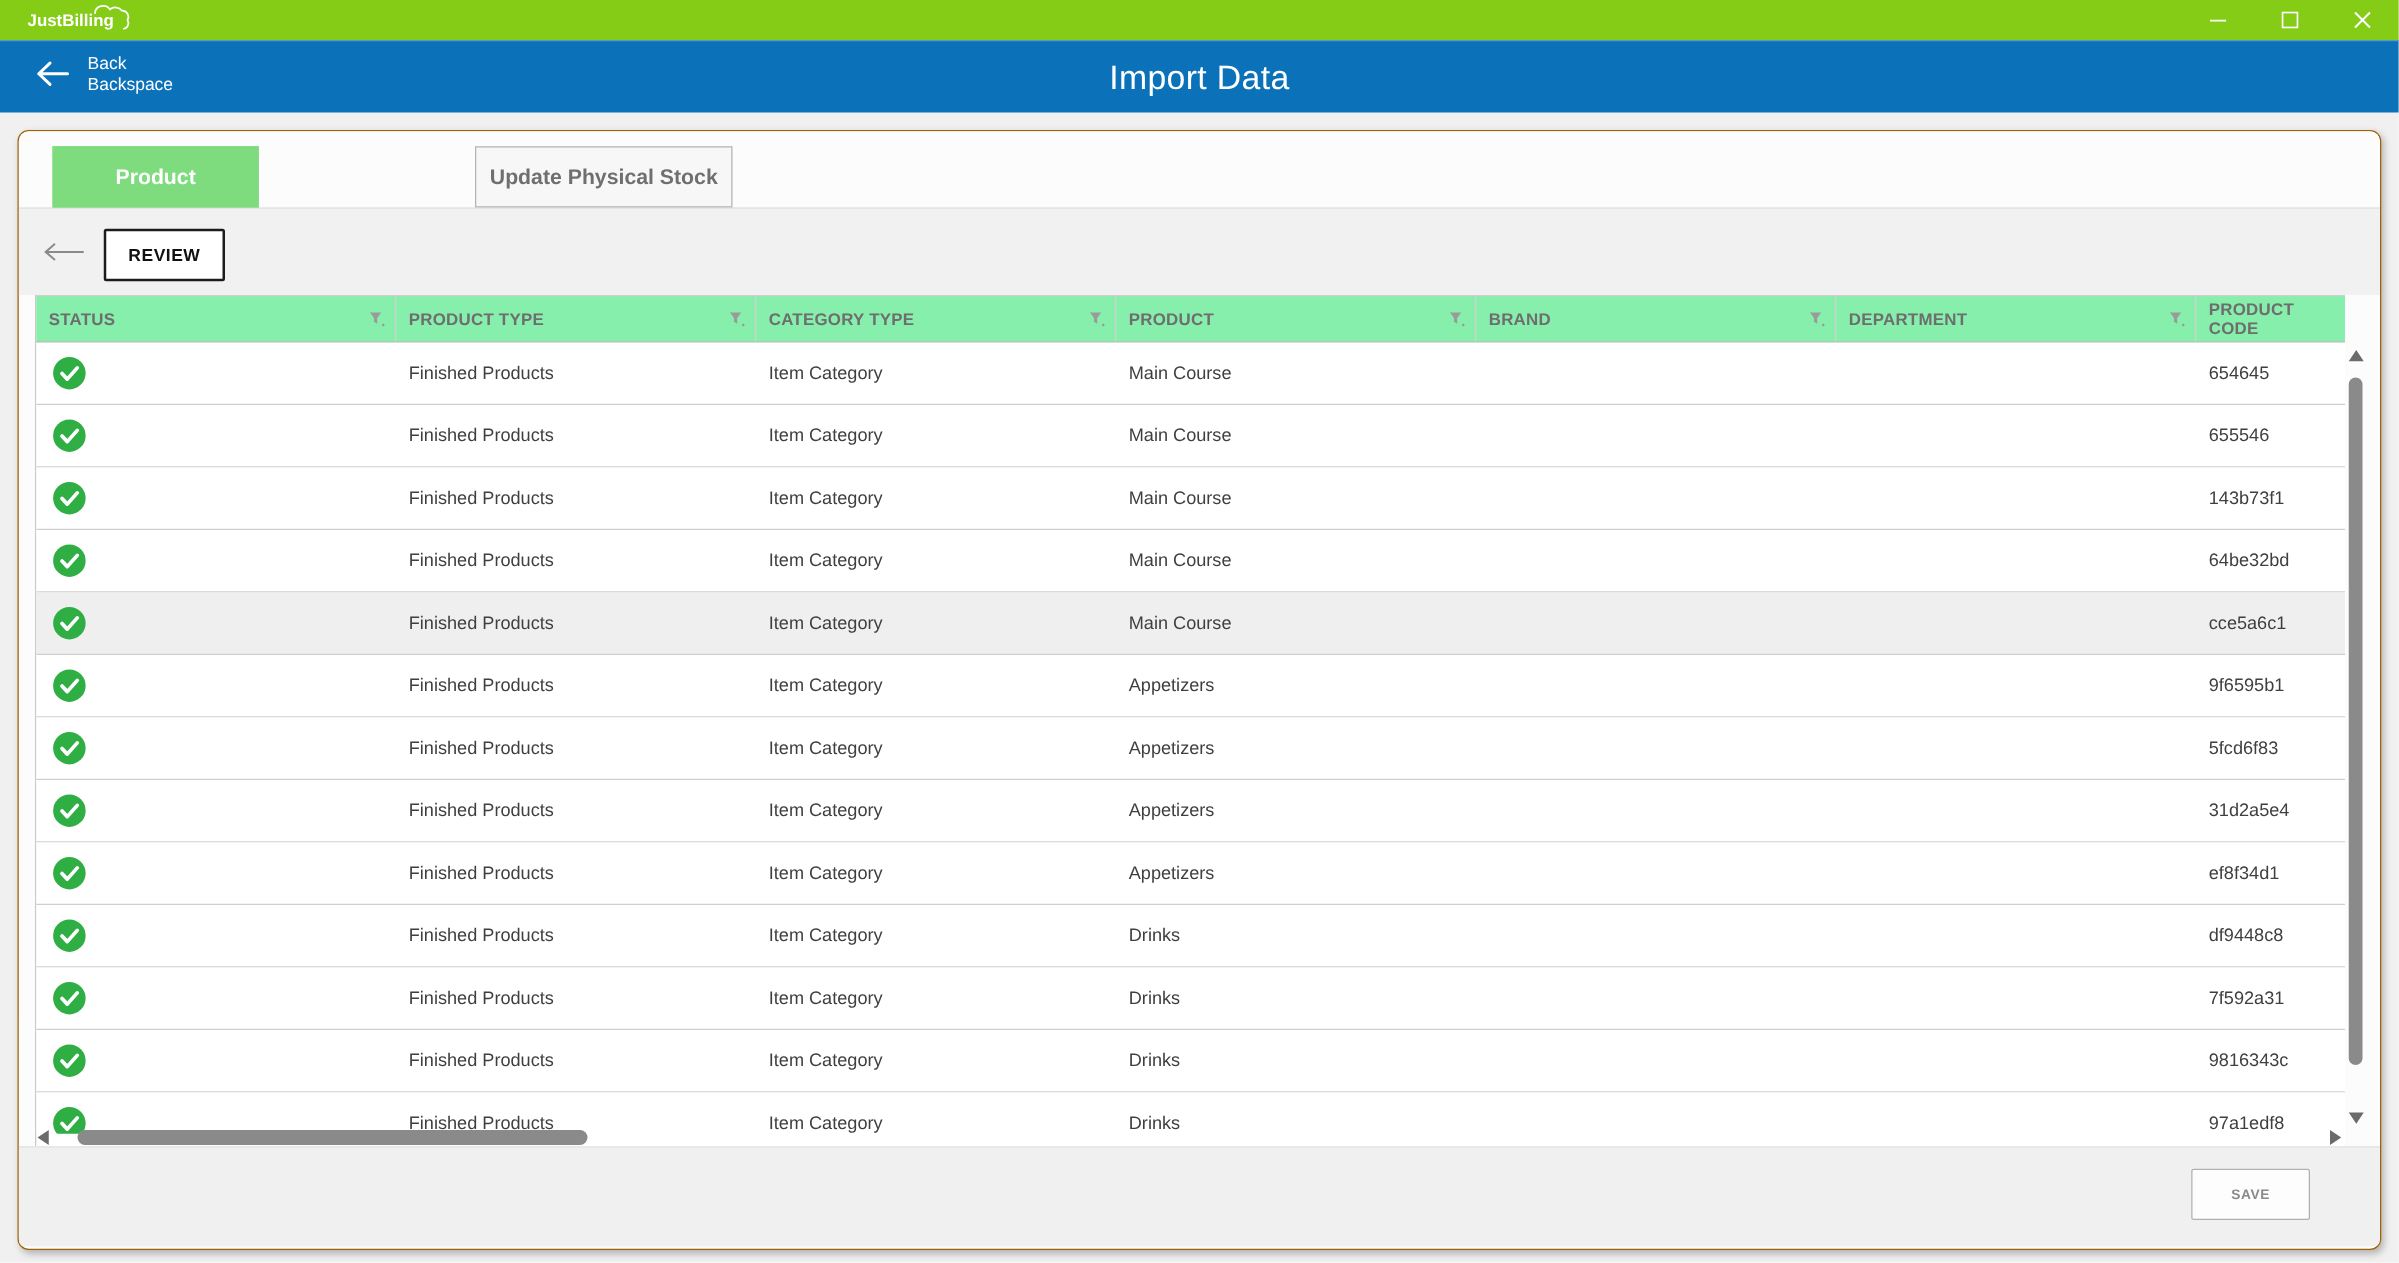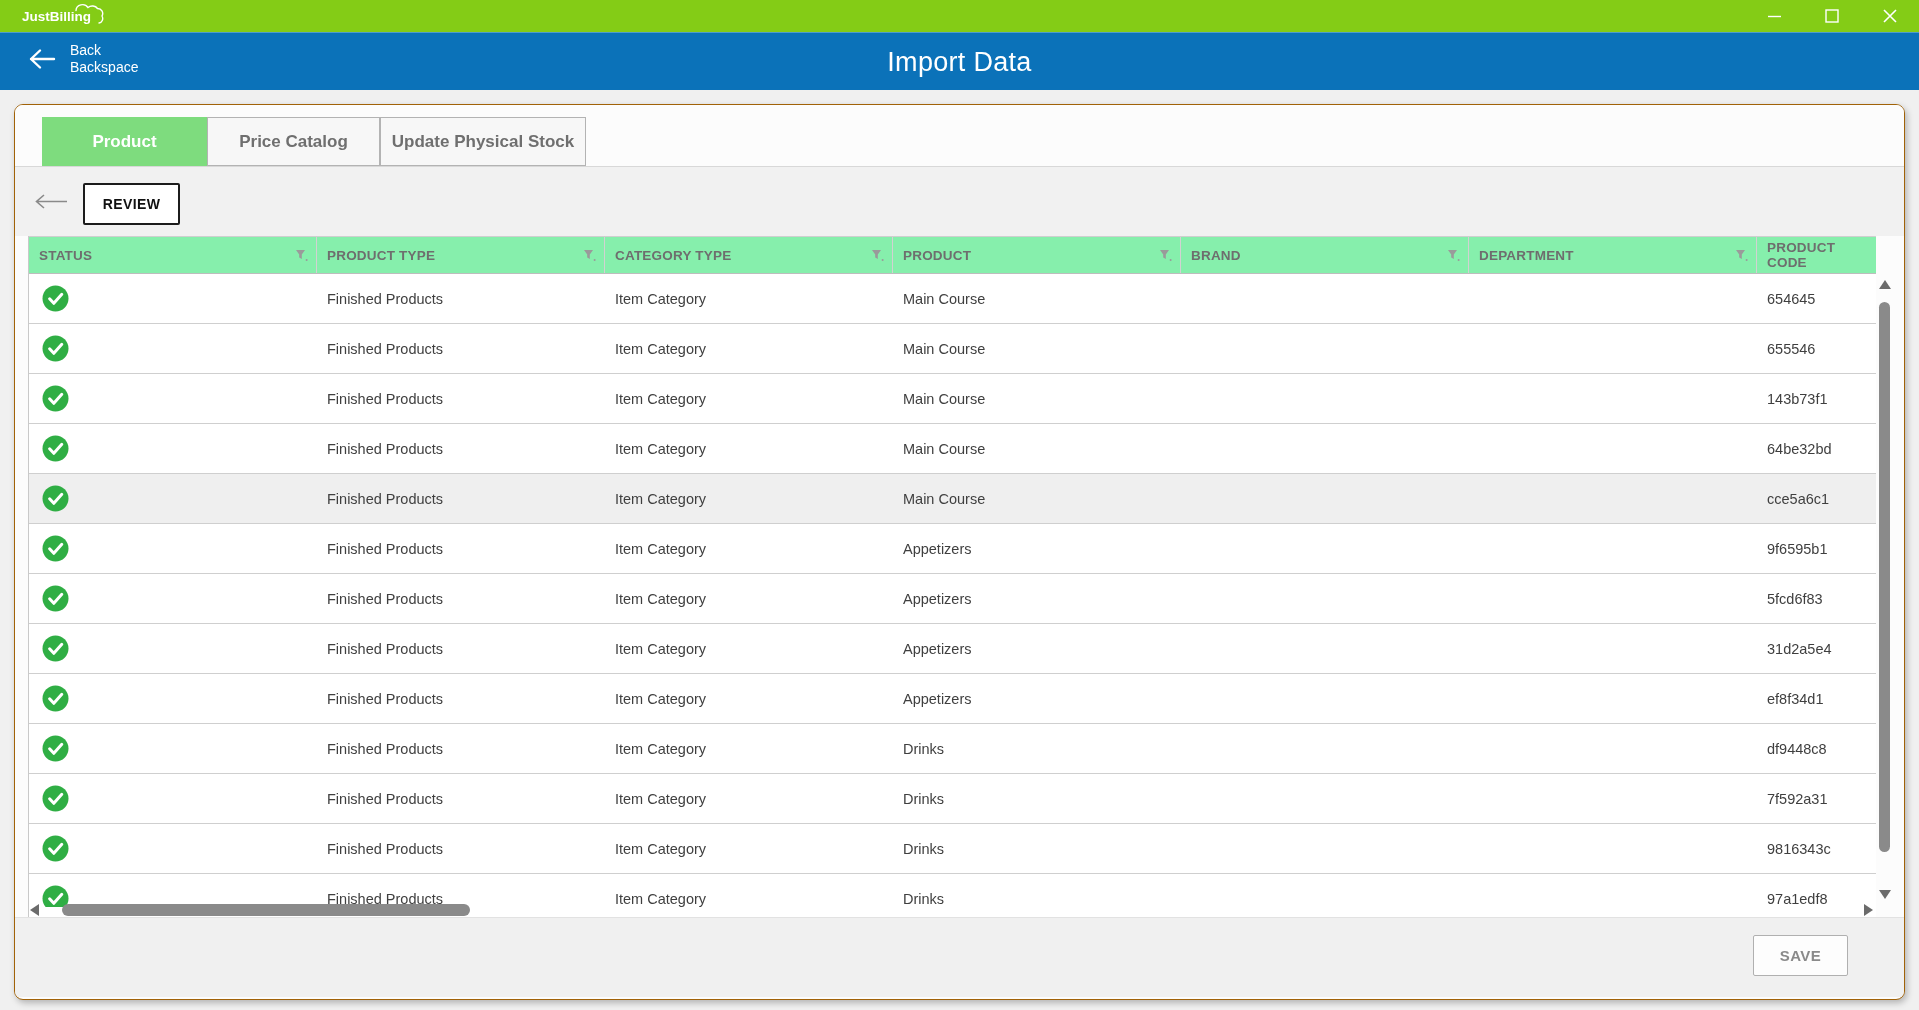--- a/index.html
+++ b/index.html
@@ -57,21 +57,21 @@
   .arrow { width:0; height:0; position:absolute; cursor:default; }
   .arr-up { left:2px; top:6px; border-left:6px solid transparent; border-right:6px solid transparent; border-bottom:9px solid #6b6b6b; }
   .arr-down { left:2px; top:616px; border-left:6px solid transparent; border-right:6px solid transparent; border-top:9px solid #6b6b6b; }
   .hscroll { position:absolute; left:13px; top:798px; width:1848px; height:14px; }
   .hthumb { position:absolute; left:34px; top:1px; width:408px; height:12px; background:#8a8a8a; border-radius:6px; cursor:default; }
   .arr-left { left:2px; top:1px; border-top:6px solid transparent; border-bottom:6px solid transparent; border-right:9px solid #6b6b6b; }
   .arr-right { left:1836px; top:1px; border-top:6px solid transparent; border-bottom:6px solid transparent; border-left:9px solid #6b6b6b; }
 
   
   .panel-footer { position:absolute; left:0; top:812px; width:100%; height:80px; background:#f0f0f0; border-top:1px solid #e2e2e2; }
-  .save-btn { position:absolute; right:56px; top:17px; width:95px; height:41px; background:#fdfdfd; border:1px solid #b0b0b0; border-radius:2px; color:#8a8a8a; font-size:15px; font-weight:bold; letter-spacing:.5px; display:flex; align-items:center; justify-content:center; cursor:default; }
+  .save-btn { position:absolute; right:56px; top:17px; width:95px; height:41px; background:#fdfdfd; border:1px solid #b0b0b0; border-radius:2px; color:#8a8a8a; font-size:11px; font-weight:bold; letter-spacing:.5px; display:flex; align-items:center; justify-content:center; cursor:default; }
 </style>
 </head>
 <body>
 
 <div class="titlebar">
   <div class="logo">
     <svg width="130" height="26" viewBox="0 0 130 26">
       <text x="2" y="18" fill="#ffffff" font-size="13.5" font-weight="bold" font-family="Liberation Sans, sans-serif">JustBilling</text>
       <path d="M56,7.5 a6.5,6 0 0 1 12,-3 a6,5 0 0 1 9.5,1 a5,5 0 0 1 4.5,7.5 a4,4.5 0 0 1 -3,7" fill="none" stroke="#ffffff" stroke-width="1.4" stroke-linecap="round"></path>
     </svg>
@@ -105,21 +105,20 @@
       <div>Back</div>
       <div>Backspace</div>
     </div>
   </div>
 </div>
 
 <div class="panel">
 
   <div class="tabstrip">
     <div class="tab active tab-product">Product</div>
-    <div class="tab inactive tab-price">Price Catalog</div>
     <div class="tab inactive tab-stock">Update Physical Stock</div>
   </div>
 
   <div class="toolbar">
     <div class="toolbar-back">
       <svg width="34" height="15" viewBox="0 0 34 15">
         <path d="M33,7.5 H3 M10,1 L2.5,7.5 l7.5,6.5" fill="none" stroke="#8a8a8a" stroke-width="1.6"></path>
       </svg>
     </div>
     <div class="review-btn">REVIEW</div>

